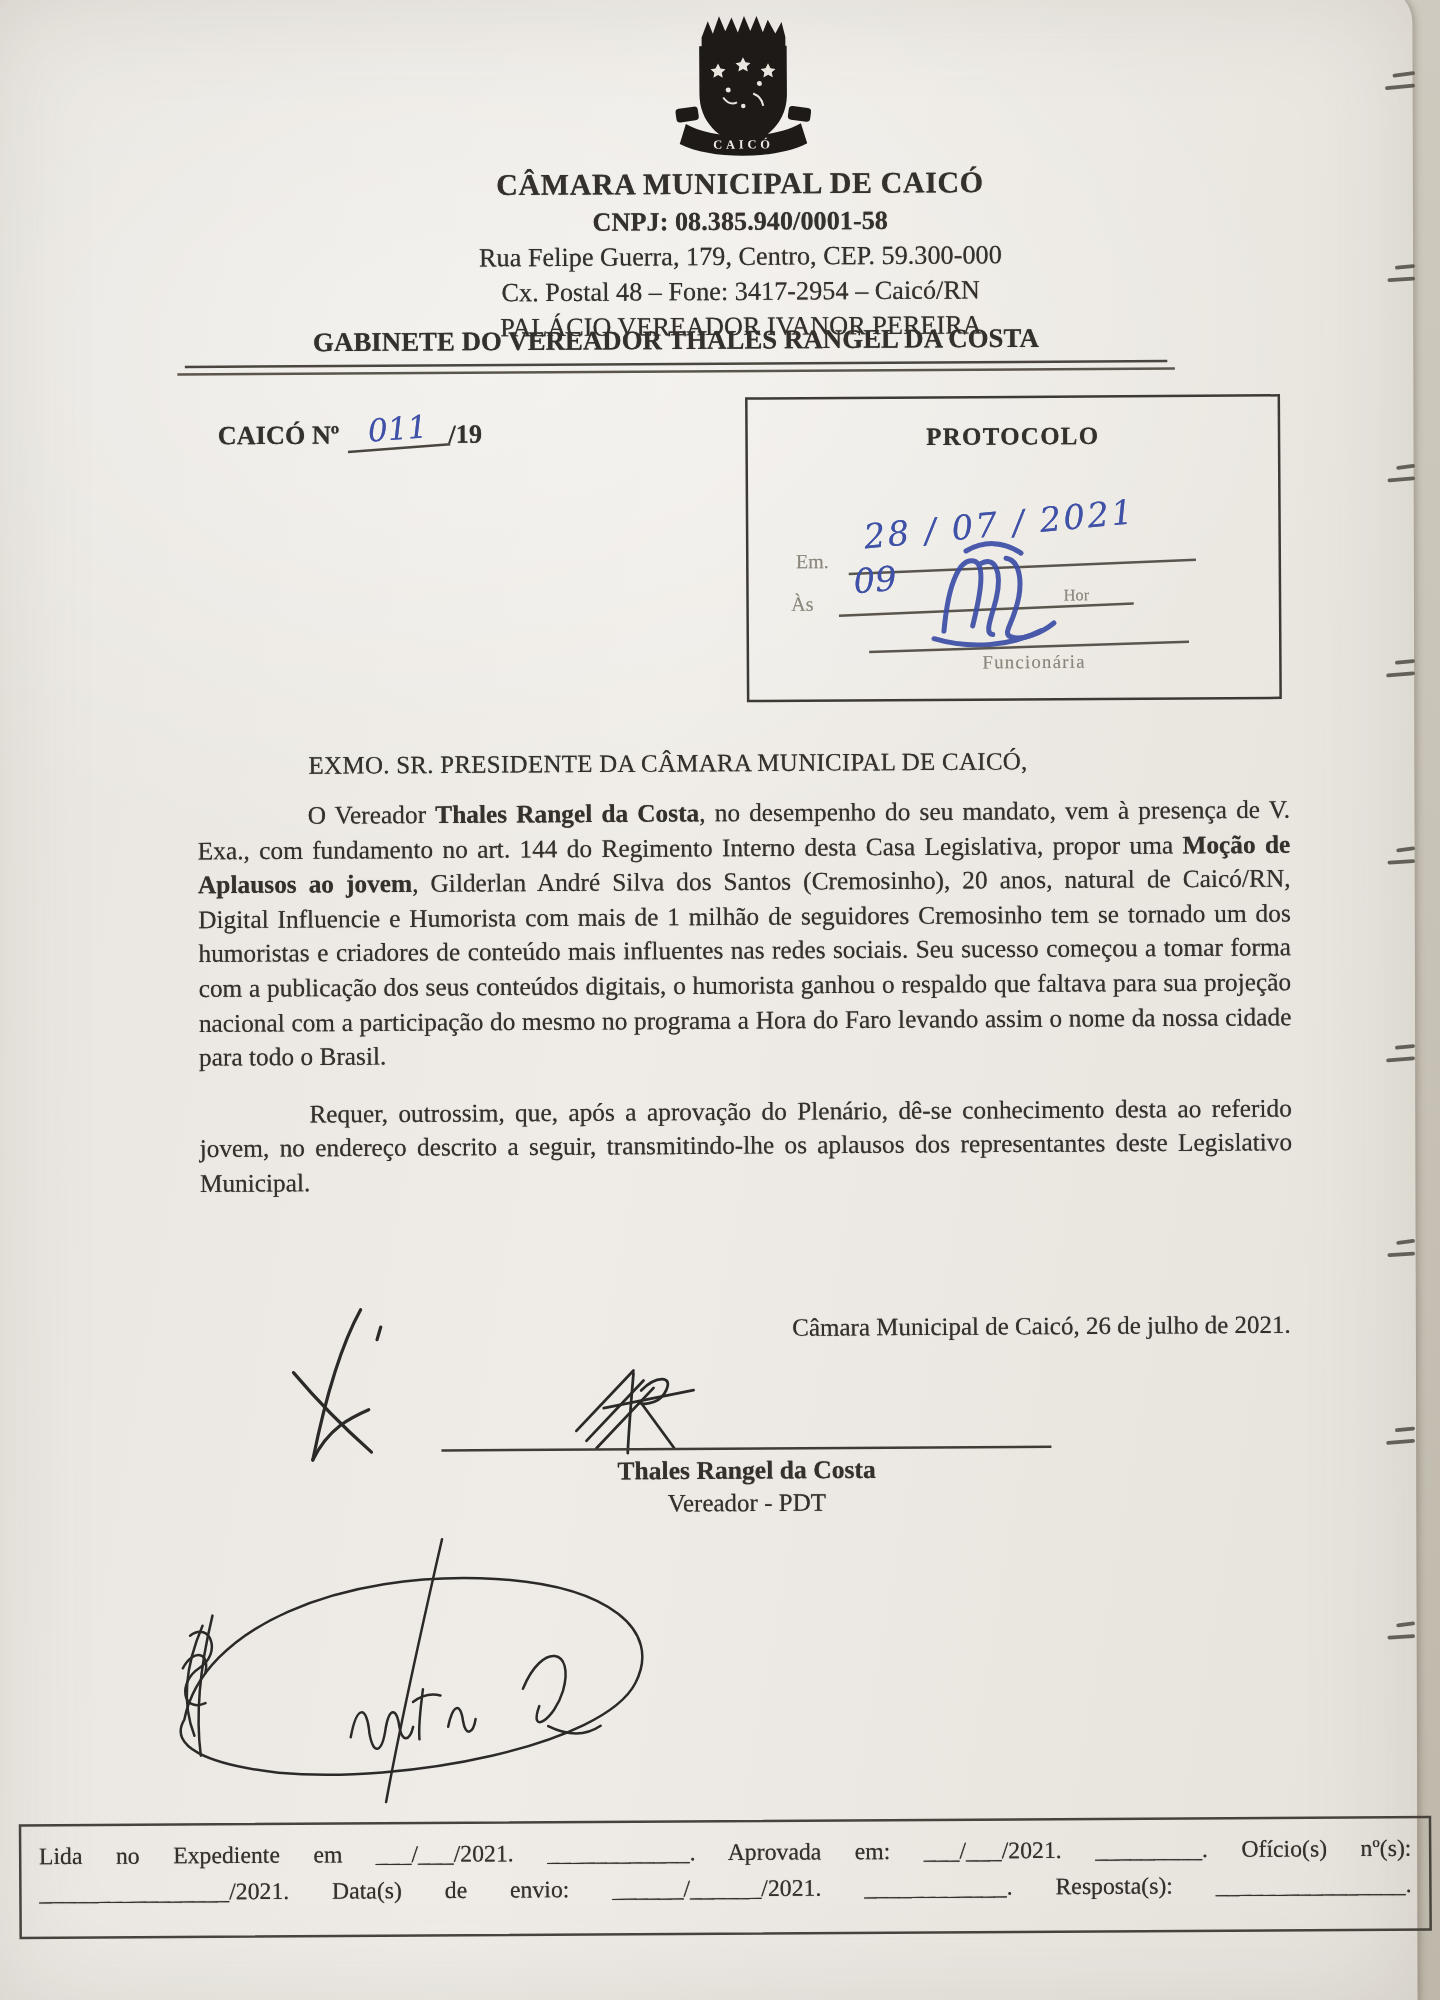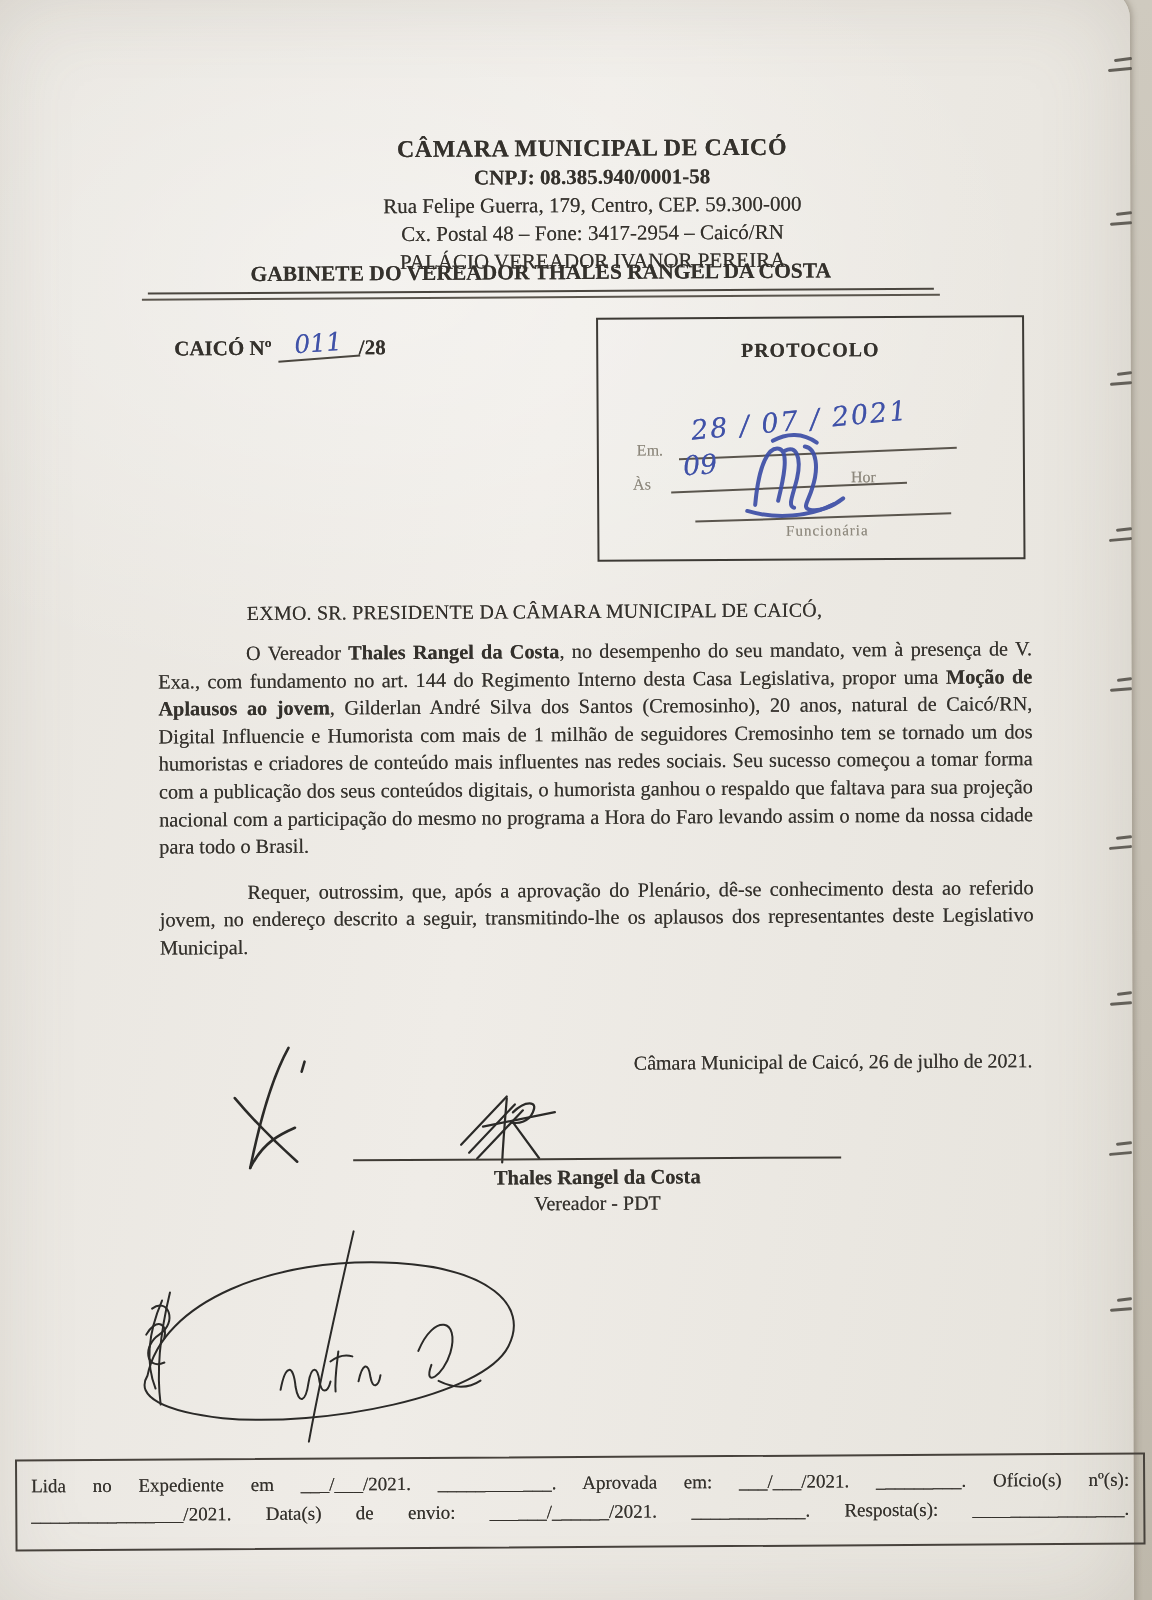--- a/index.html
+++ b/index.html
@@ -82,48 +82,70 @@
   <div class="edge-mark" style="left:1117px;top:992px;width:15px;height:3px;transform:rotate(-7deg);"></div>
   <div class="edge-mark" style="left:1110px;top:1002px;width:22px;height:3px;transform:rotate(-4deg);"></div>
   <div class="edge-mark" style="left:1116px;top:1142px;width:16px;height:3px;transform:rotate(-6deg);"></div>
   <div class="edge-mark" style="left:1109px;top:1152px;width:23px;height:3px;transform:rotate(-5deg);"></div>
   <div class="edge-mark" style="left:1117px;top:1298px;width:15px;height:3px;transform:rotate(-7deg);"></div>
   <div class="edge-mark" style="left:1110px;top:1308px;width:22px;height:3px;transform:rotate(-4deg);"></div>
 </div>
 
 <div id="content">
 
+  <div class="abs" style="left:538px;top:6px;width:120px;height:124px;">
+    <svg width="120" height="124" viewBox="0 0 120 124">
+      <g fill="#1d1a17">
+        <path d="M27,24 l5,-13 4,10 5,-14 5,12 5,-11 5,12 5,-13 5,12 5,-12 5,13 4,-10 6,11 5,-9 3,12 v8 H27 z"></path>
+        <path d="M25,31 h70 v38 c0,23 -15,35 -35,44 c-20,-9 -35,-21 -35,-44 z"></path>
+        <rect x="6" y="80" width="18" height="11" rx="3" transform="rotate(-8 15 85)"></rect>
+        <rect x="96" y="80" width="18" height="11" rx="3" transform="rotate(8 105 85)"></rect>
+        <path d="M14,93 C36,106 84,106 106,93 L111,109 C86,122 34,122 9,109 z"></path>
+      </g>
+      <g fill="#e9e6df">
+        <path d="M40,44 l2.5,5 5,0.8 -3.8,3.4 1,5 -4.7,-2.6 -4.7,2.6 1,-5 -3.8,-3.4 5,-0.8 z" transform="scale(0.8) translate(10,12)"></path>
+        <path d="M60,40 l2.5,5 5,0.8 -3.8,3.4 1,5 -4.7,-2.6 -4.7,2.6 1,-5 -3.8,-3.4 5,-0.8 z" transform="scale(0.8) translate(15,10)"></path>
+        <path d="M80,44 l2.5,5 5,0.8 -3.8,3.4 1,5 -4.7,-2.6 -4.7,2.6 1,-5 -3.8,-3.4 5,-0.8 z" transform="scale(0.8) translate(20,12)"></path>
+        <circle cx="48" cy="66" r="2"></circle>
+        <circle cx="73" cy="61" r="2"></circle>
+        <circle cx="60" cy="79" r="1.8"></circle>
+        <path d="M44,72 q5,7 11,4" stroke="#e9e6df" stroke-width="1.6" fill="none"></path>
+        <path d="M68,69 q7,3 8,10" stroke="#e9e6df" stroke-width="1.6" fill="none"></path>
+      </g>
+      <text x="60" y="113" text-anchor="middle" font-size="10" font-weight="bold" letter-spacing="3" fill="#ece9e2" font-family="Liberation Serif, serif">CAICÓ</text>
+    </svg>
+  </div>
 
   <div class="abs ink" id="header-block">
     <div class="org b">CÂMARA MUNICIPAL DE CAICÓ</div>
     <div class="hline b">CNPJ: 08.385.940/0001-58</div>
     <div class="hline">Rua Felipe Guerra, 179, Centro, CEP. 59.300-000</div>
     <div class="hline">Cx. Postal 48 – Fone: 3417-2954 – Caicó/RN</div>
     <div class="hline">PALÁCIO VEREADOR IVANOR PEREIRA</div>
   </div>
   <div class="abs ink b" id="office-line">GABINETE DO VEREADOR THALES RANGEL DA COSTA</div>
   <div class="abs rule" style="left:150px;top:290px;width:786px;"></div>
   <div class="abs thin-rule" style="left:144px;top:296px;width:798px;"></div>
 
   <div class="abs ink" id="mocao-row">
     <span class="b">CAICÓ Nº</span>
-    <span id="mocao-num" class="hand-blue">011</span><span class="b">/28</span>
+    <span id="mocao-num" class="hand-blue">011</span><span class="b">/19</span>
   </div>
 
   <div class="abs" id="proto-box">
     <div class="abs ink b" id="proto-title">PROTOCOLO</div>
 
     <div class="abs faded" style="left:38px;top:122px;font-size:16px;">Em.</div>
     <div class="abs hand-blue" style="left:92px;top:86px;font-size:27px;transform:rotate(-5deg);letter-spacing:2px;">28 / 07 / 2021</div>
     <div class="abs thin-rule" style="left:80px;top:134px;width:278px;transform:rotate(-2deg);"></div>
 
     <div class="abs faded" style="left:34px;top:156px;font-size:16px;font-family:Liberation Serif, serif;">Às</div>
     <div class="abs hand-blue" style="left:84px;top:130px;font-size:27px;transform:rotate(-4deg);">09</div>
     <div class="abs thin-rule" style="left:72px;top:168px;width:236px;transform:rotate(-2deg);"></div>
-    <div class="abs faded" style="left:252px;top:150px;font-size:16px;text-align:center;">Hor</div>
+    <div class="abs faded" style="left:252px;top:150px;font-size:13px;text-align:center;">Hor</div>
 
     <div class="abs" style="left:140px;top:112px;">
       <svg width="130" height="90" viewBox="0 0 130 90">
         <g fill="none" stroke="#3c4ea6" stroke-width="4" stroke-linecap="round" opacity="0.92">
           <path d="M16,74 c4,-42 14,-58 24,-56 c11,2 4,32 -1,52"></path>
           <path d="M46,20 c11,-6 17,6 12,28 c-4,16 -10,28 -3,29"></path>
           <path d="M66,16 c12,2 14,22 7,42 c-4,13 -10,19 -3,21 c9,3 24,-3 34,-11"></path>
           <path d="M34,10 c14,-8 30,-8 44,2"></path>
           <path d="M8,80 c30,9 62,6 86,-6"></path>
         </g>

